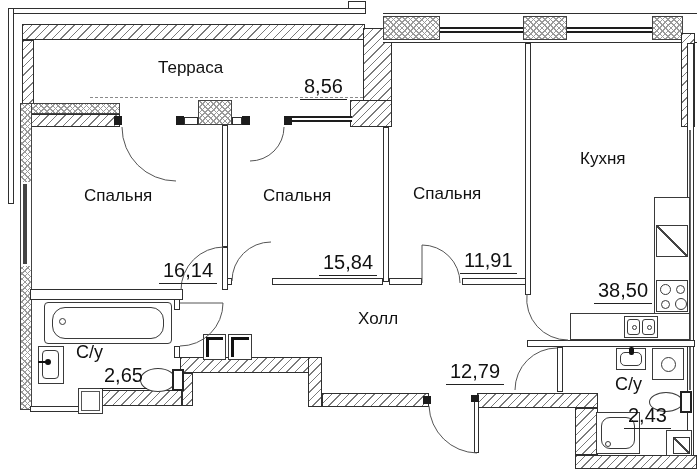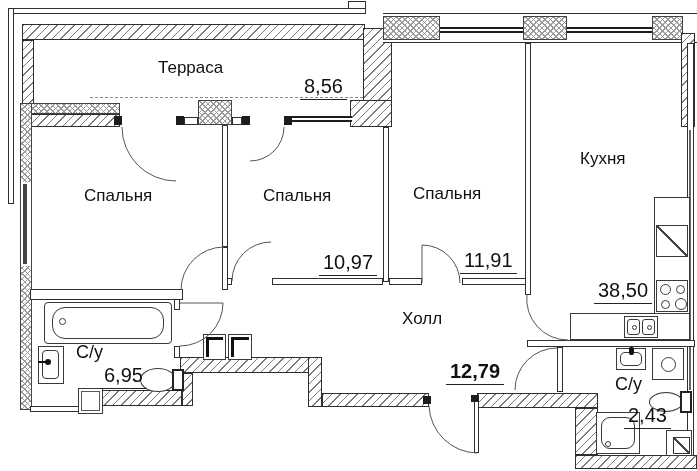--- a/index.html
+++ b/index.html
@@ -162,32 +162,33 @@
       <path d="M527 294 A41 41 0 0 0 568 340"></path>
       <path d="M515 390 A42 42 0 0 1 557 348"></path>
       <path d="M429 406 A49 49 0 0 0 477 453"></path>
     </g>
   </svg>
 
   <div class="abs room-name" style="left:158px;top:59px;">Терраса</div>
   <div class="abs room-area" style="left:300px;top:76px;">8,56</div>
 
   <div class="abs room-name" style="left:84px;top:187px;">Спальня</div>
+  <div class="abs room-area" style="left:159px;top:260px;">16,14</div>
 
   <div class="abs room-name" style="left:263px;top:187px;">Спальня</div>
-  <div class="abs room-area" style="left:319px;top:252px;">10,97</div>
+  <div class="abs room-area" style="left:319px;top:252px;">15,84</div>
 
   <div class="abs room-name" style="left:413px;top:185px;">Спальня</div>
   <div class="abs room-area" style="left:460px;top:250px;">11,91</div>
 
   <div class="abs room-name" style="left:580px;top:150px;">Кухня</div>
   <div class="abs room-area" style="left:594px;top:280px;">38,50</div>
 
-  <div class="abs room-name" style="left:358px;top:310px;margin-left:44px;">Холл</div>
-  <div class="abs room-area" style="left:446px;top:361px;font-weight:bold;">12,79</div>
+  <div class="abs room-name" style="left:358px;top:310px;">Холл</div>
+  <div class="abs room-area" style="left:446px;top:361px;">12,79</div>
 
   <div class="abs room-name" style="left:76px;top:343px;font-size:18px;">С/у</div>
-  <div class="abs room-area" style="left:100px;top:365px;">6,95</div>
+  <div class="abs room-area" style="left:100px;top:365px;">2,65</div>
 
   <div class="abs room-name" style="left:615px;top:375px;font-size:18px;">С/у</div>
   <div class="abs room-area" style="left:624px;top:405px;">2,43</div>
 
 </div>
 
 </body></html>

